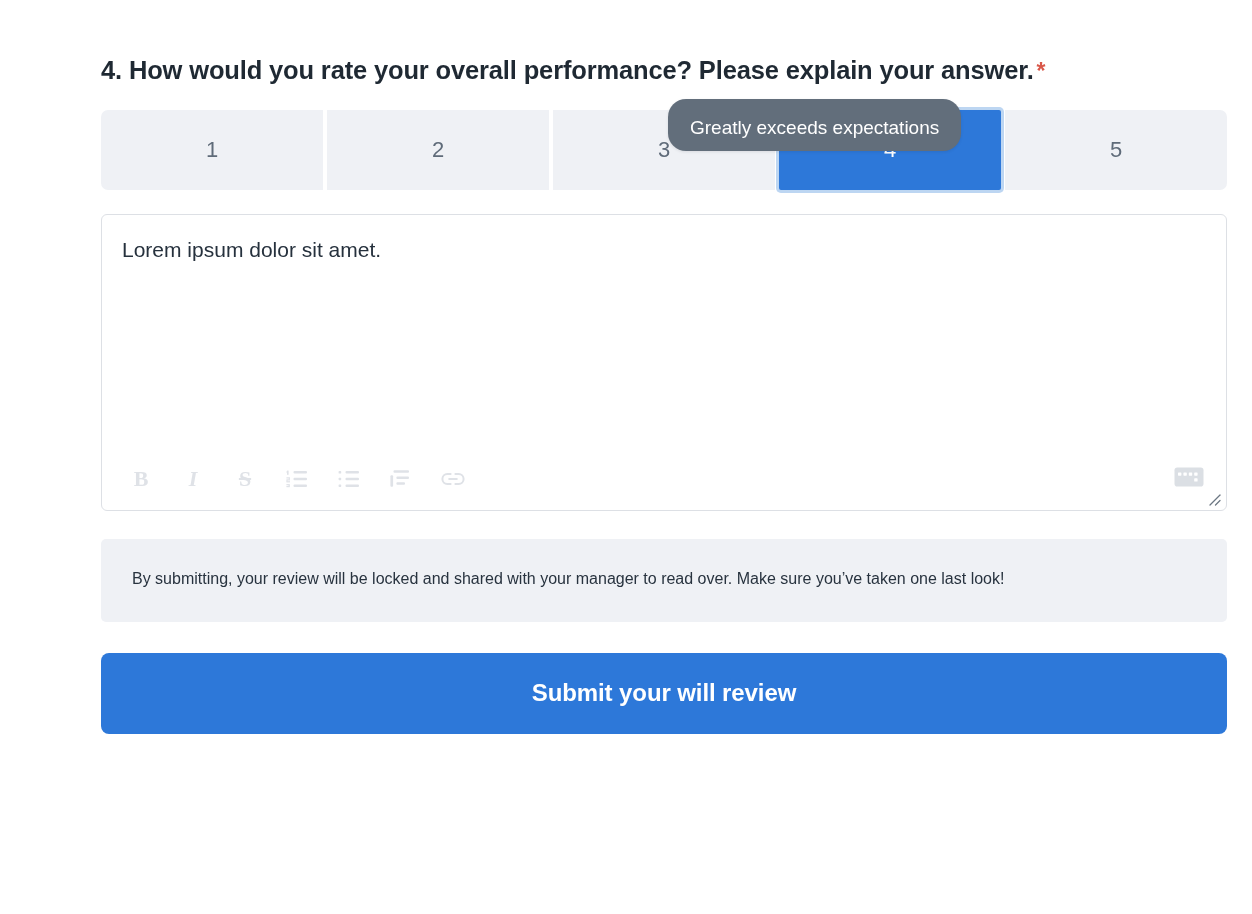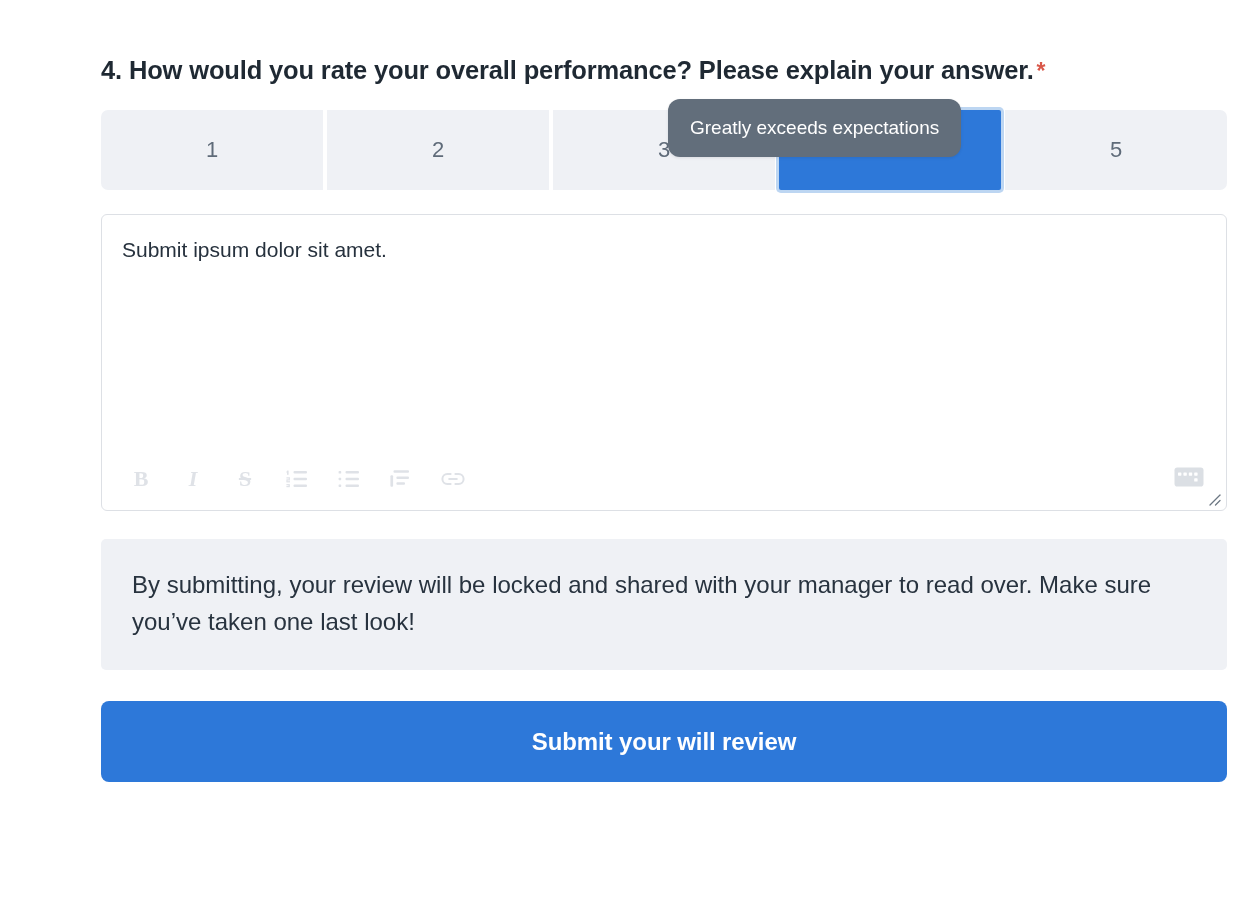--- a/index.html
+++ b/index.html
@@ -42,23 +42,23 @@
     margin-left: 3px;
   }
 
   
   .tooltip {
     position: absolute;
     left: 602px;
     top: 99px;
     background: #626E7B;
     color: #ffffff;
-    border-radius: 12px;
+    border-radius: 18px;
     padding: 0 22px;
-    height: 58px;
+    height: 52px;
     line-height: 58px;
     font-size: 19px;
     white-space: nowrap;
     box-shadow: 0 1px 3px rgba(20,30,40,0.10);
     z-index: 5;
   }
 
   
   .rating-scale {
     display: flex;
@@ -158,21 +158,21 @@
     height: 18px;
     pointer-events: none;
   }
 
   
   .notice {
     margin-top: 28px;
     background: #EFF1F5;
     border-radius: 5px;
     padding: 28px 31px 30px 31px;
-    font-size: 24px;
+    font-size: 16px;
     line-height: 1.52;
     color: #28333F;
     box-sizing: border-box;
   }
 
   
   .submit-button {
     margin-top: 31px;
     display: block;
     width: 100%;
@@ -203,21 +203,21 @@
 
   <div class="rating-scale">
     <button class="rating-option">1</button>
     <button class="rating-option">2</button>
     <button class="rating-option">3</button>
     <button class="rating-option selected">4</button>
     <button class="rating-option">5</button>
   </div>
 
   <div class="editor">
-    <div class="editor-body">Submit ipsum dolor sit amet.</div>
+    <div class="editor-body">Lorem ipsum dolor sit amet.</div>
 
     <div class="editor-toolbar">
       <button class="tool-btn">
         <span class="tool-glyph">B</span>
       </button>
       <button class="tool-btn">
         <span class="tool-glyph italic">I</span>
       </button>
       <button class="tool-btn">
         <span class="tool-glyph strike">S</span>

